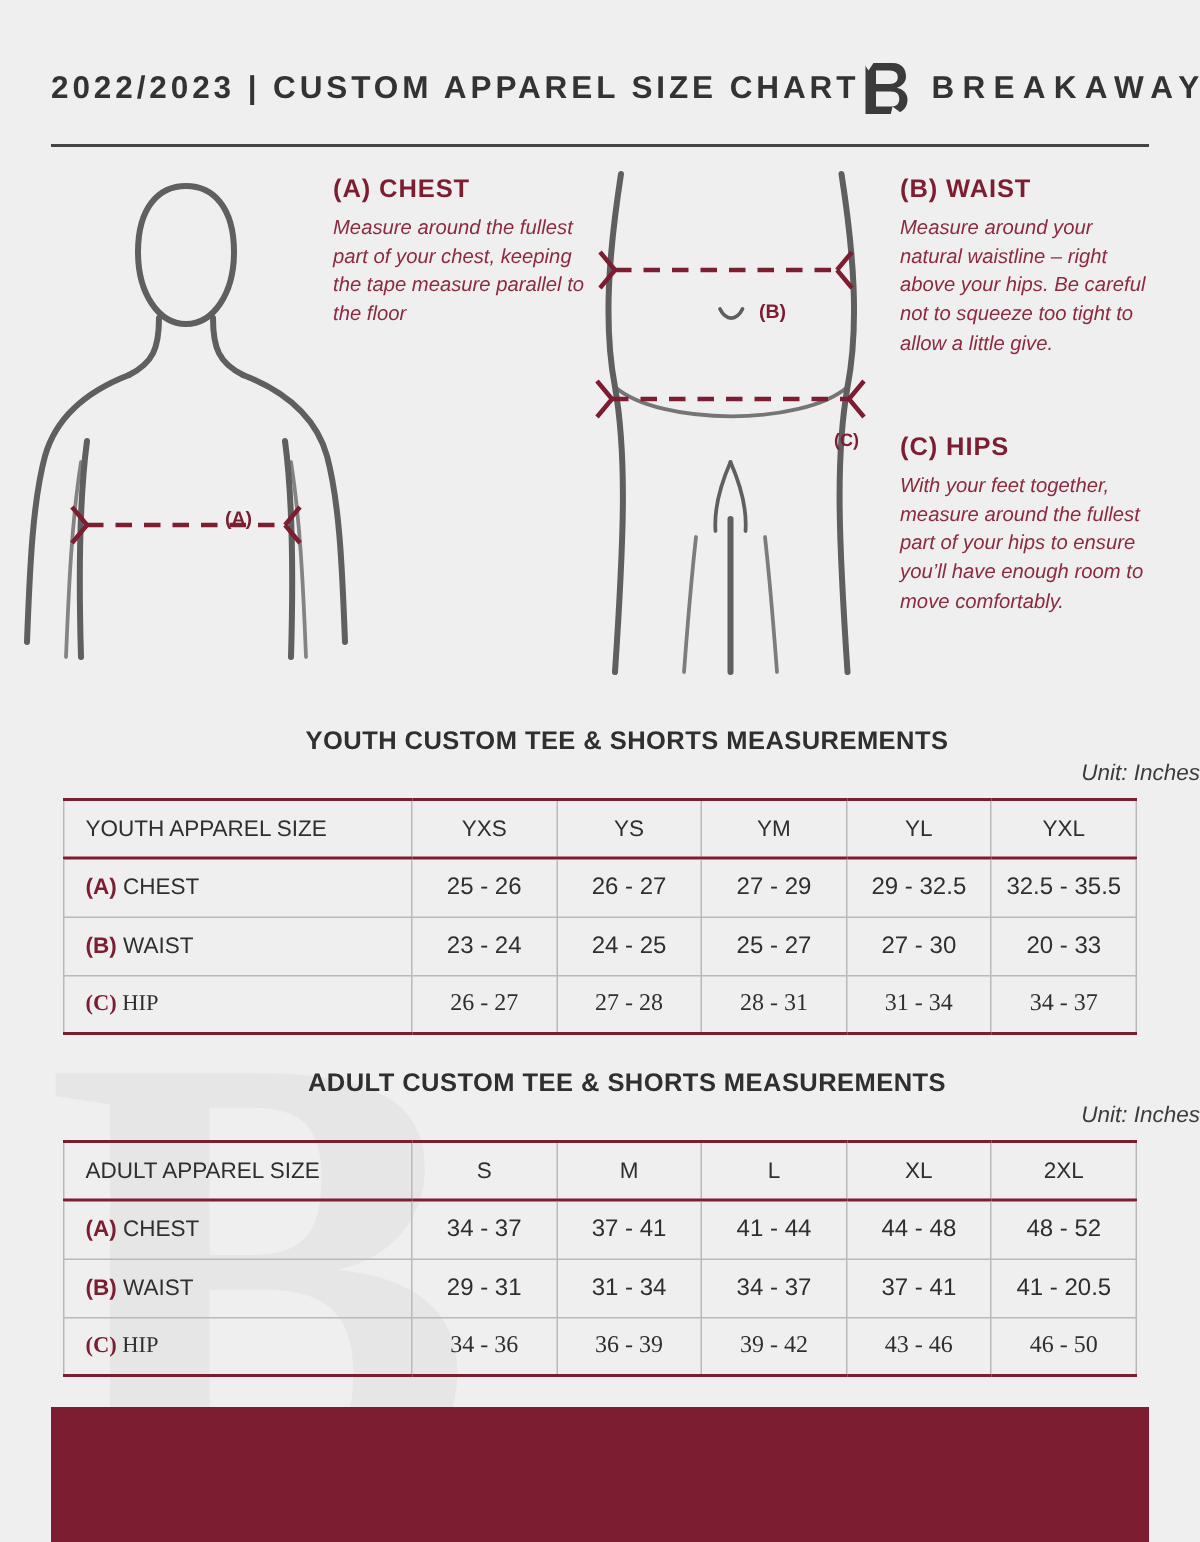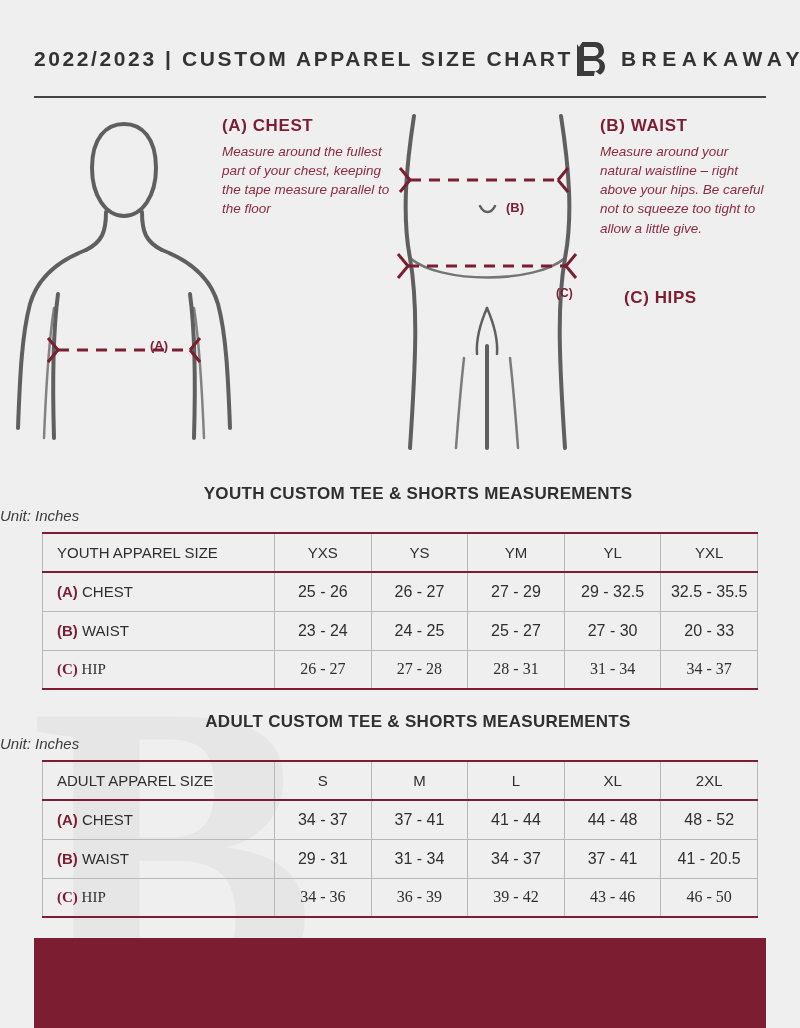--- a/index.html
+++ b/index.html
@@ -93,34 +93,34 @@
   .callout h3 .marker { color: #7c1d32; }
   .callout p {
     margin: 0;
     font-size: 13.5px;
     line-height: 1.42;
     font-style: italic;
     color: #8c2a3f;
   }
   .callout-chest { left: 222px; top: 8px; }
   .callout-waist { left: 600px; top: 8px; width: 172px; }
-  .callout-hips  { left: 624px; top: 180px; width: 172px; }
+  .callout-hips  { left: 600px; top: 180px; width: 172px; }
 
   
   .section { margin-top: 6px; }
   .table-title {
     text-align: center;
     font-size: 17px;
     font-weight: 700;
     color: #2f2f2f;
     letter-spacing: 0.3px;
     padding-left: 36px;
   }
   .table-unit {
-    text-align: left;
+    text-align: right;
     font-size: 15px;
     font-style: italic;
     color: #3c3c3c;
     margin-top: 3px;
     margin-bottom: 8px;
   }
   table {
     width: 716px;
     margin: 0 auto;
     border-collapse: collapse;
@@ -271,20 +271,21 @@
         <span>WAIST</span>
       </h3>
       <p>Measure around your natural waistline – right above your hips. Be careful not to squeeze too tight to allow a little give.</p>
     </div>
 
     <div class="callout callout-hips">
       <h3>
         <span class="marker">(C)</span>
         <span>HIPS</span>
       </h3>
+      <p>With your feet together, measure around the fullest part of your hips to ensure you’ll have enough room to move comfortably.</p>
     </div>
   </div>
 
   <div class="section">
     <div class="table-title">YOUTH CUSTOM TEE &amp; SHORTS MEASUREMENTS</div>
     <div class="table-unit">Unit: Inches</div>
     <table class="youth">
       <colgroup>
           <col class="first">
           <col>

